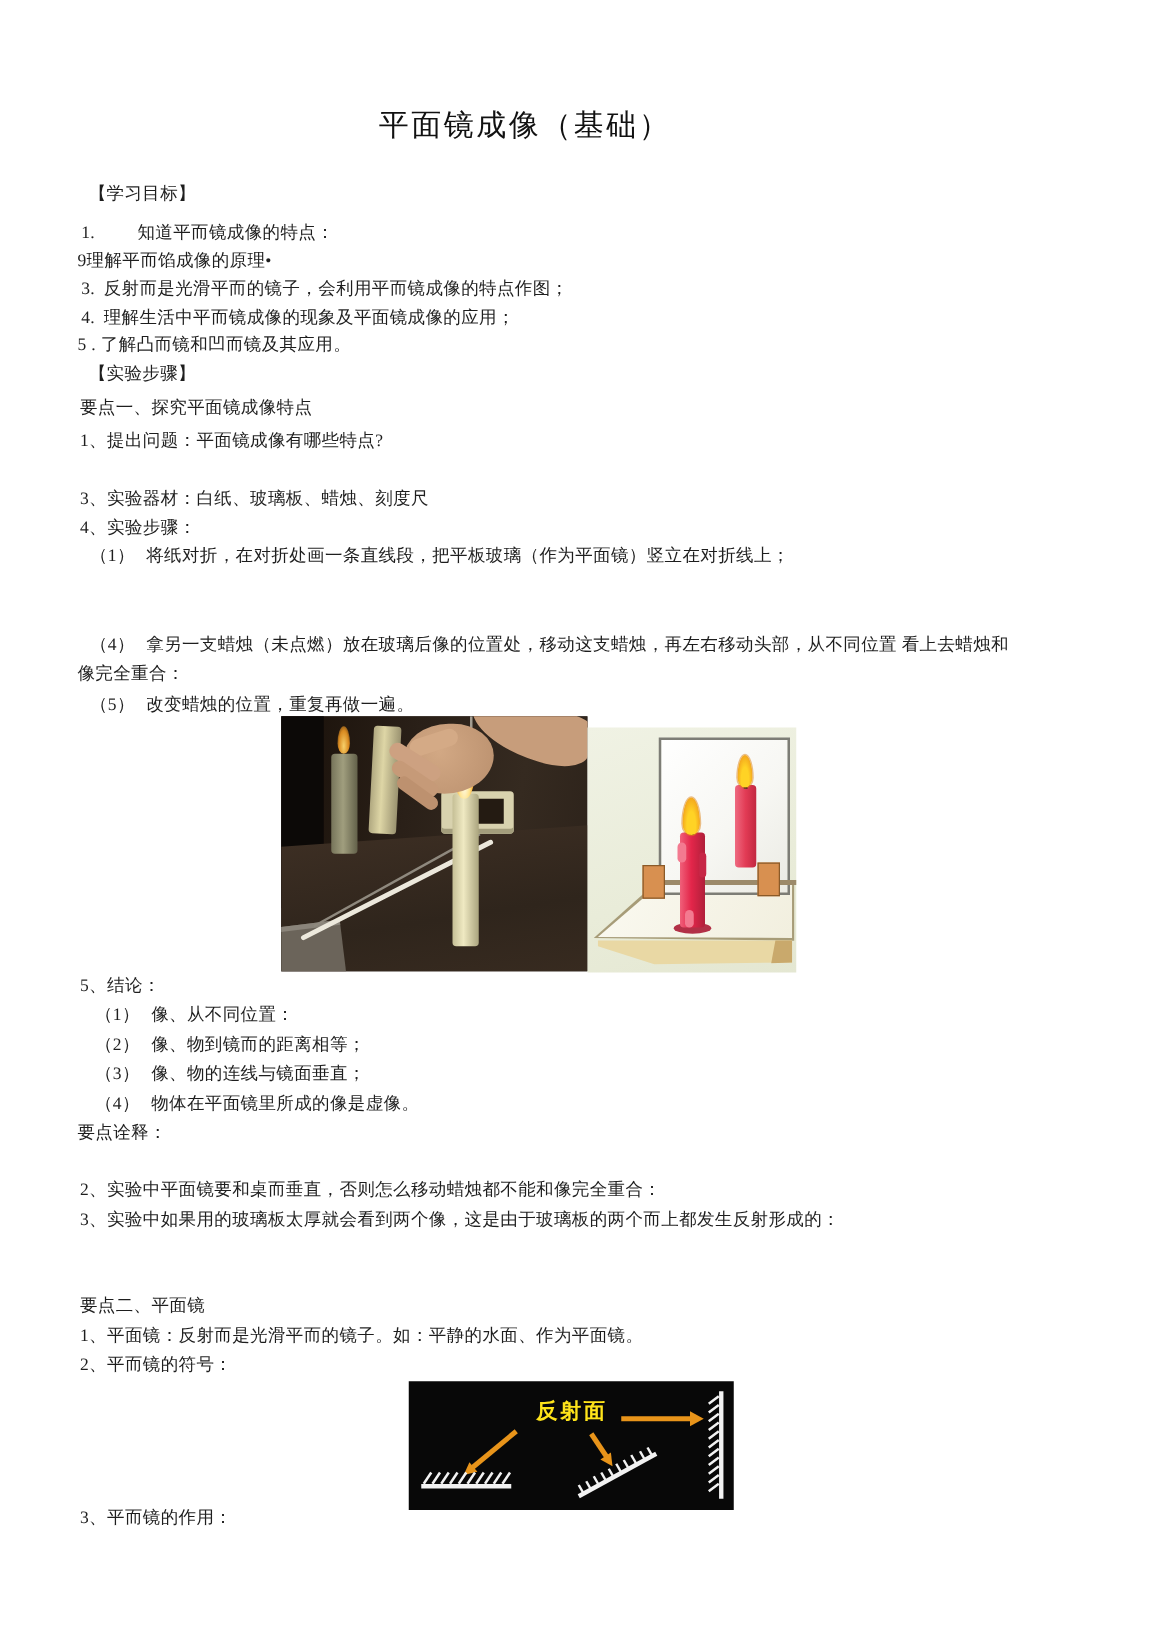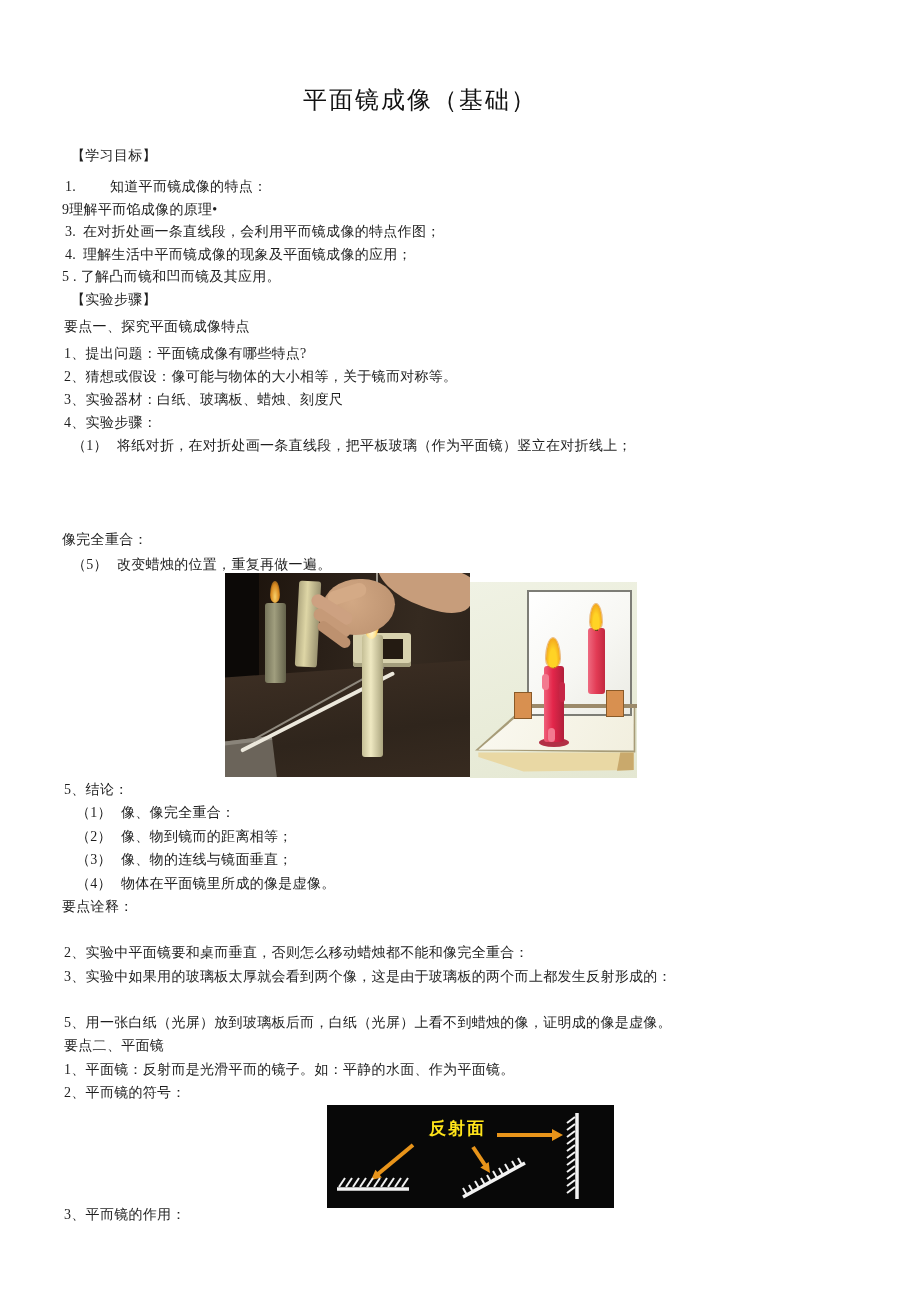--- a/index.html
+++ b/index.html
@@ -92,21 +92,21 @@
   .il-drip2{position:absolute;left:89px;top:100px;width:6px;height:20px;border-radius:4px;background:#c72646;}
   .il-drip3{position:absolute;left:78px;top:146px;width:7px;height:14px;border-radius:4px;background:#f37a90;}
   .il-cfront-fl{position:absolute;left:76px;top:56px;width:14px;height:30px;
          border-radius:50% 50% 50% 50%/70% 70% 30% 30%;
          background:radial-gradient(ellipse at 50% 75%,var(--c-flame_yellow,#ffd325) 35%,#f2a21c 75%,rgba(200,120,20,0) 100%);
          outline:1px solid rgba(220,130,20,.5);}
   .il-cfront-wick{position:absolute;left:82px;top:78px;width:3px;height:8px;background:#1c1c1c;}
   .il-base{position:absolute;left:69px;top:156px;width:30px;height:9px;border-radius:50%;background:#b23046;}
 
   
-  .symfig{position:absolute;left:327px;top:1105px;width:287px;height:103px;
+  .symfig{position:absolute;left:327px;top:1105px;width:260px;height:103px;
           background:var(--c-symbol_bg,#080808);}
   .sym-label{position:absolute;left:102px;top:12px;font-size:17px;font-weight:bold;
           letter-spacing:2px;color:var(--c-label_yellow,#ffe41a);
           font-family:"Liberation Sans","DejaVu Sans",sans-serif;}
   .symfig svg{position:absolute;left:0;top:0;}
 </style>
 </head>
 <body>
 
 <div class="page">
@@ -115,47 +115,47 @@
 
   <div class="ln" style="top:147px;left:71px">【学习目标】</div>
 
   <div class="ln" style="top:178px;left:65px">
     <span class="num nw45">1.</span><span>知道平而镜成像的特点：</span>
   </div>
   <div class="ln" style="top:201px;left:62px">
     <span>9理解平而馅成像的原理•</span>
   </div>
   <div class="ln" style="top:223px;left:65px">
-    <span class="num nw18">3.</span><span>在对折处画一条直线段，会利用平而镜成像的特点作图；</span>
+    <span class="num nw18">3.</span><span>反射而是光滑平而的镜子，会利用平而镜成像的特点作图；</span>
   </div>
   <div class="ln" style="top:246px;left:65px">
     <span class="num nw18">4.</span><span>理解生活中平而镜成像的现象及平面镜成像的应用；</span>
   </div>
   <div class="ln" style="top:268px;left:62px">
     <span>5 . 了解凸而镜和凹而镜及其应用。</span>
   </div>
 
   <div class="ln" style="top:291px;left:71px">【实验步骤】</div>
   <div class="ln" style="top:318px;left:64px">要点一、探究平面镜成像特点</div>
 
   <div class="ln" style="top:345px;left:64px">
     <span class="num">1、</span><span>提出问题：平面镜成像有哪些特点?</span>
   </div>
-  <div class="ln" style="top:368px;left:64px">
-    <span class="num">2、</span><span>猜想或假设：像可能与物体的大小相等，关于镜而对称等。</span>
-  </div>
   <div class="ln" style="top:391px;left:64px">
     <span class="num">3、</span><span>实验器材：白纸、玻璃板、蜡烛、刻度尺</span>
   </div>
   <div class="ln" style="top:414px;left:64px">
     <span class="num">4、</span><span>实验步骤：</span>
   </div>
 
   <div class="ln" style="top:437px;left:72px">
     <span class="num nw45">（1）</span><span>将纸对折，在对折处画一条直线段，把平板玻璃（作为平面镜）竖立在对折线上；</span>
+  </div>
+  <div class="ln" style="top:508px;left:72px">
+    <span class="num nw45">（4）</span><span>拿另一支蜡烛（未点燃）放在玻璃后像的位置处，移动这支蜡烛，再左右移动头部，从不同位置 看上去蜡烛和</span>
   </div>
   <div class="ln" style="top:531px;left:62px">
     <span>像完全重合：</span>
   </div>
   <div class="ln" style="top:556px;left:72px">
     <span class="num nw45">（5）</span><span>改变蜡烛的位置，重复再做一遍。</span>
   </div>
 
   <div class="photo">
     <div class="ph-wall"></div>
@@ -199,41 +199,38 @@
     <div class="il-drip2"></div>
     <div class="il-drip3"></div>
     <div class="il-cfront-wick"></div>
     <div class="il-cfront-fl"></div>
   </div>
 
   <div class="ln" style="top:781px;left:64px">
     <span class="num">5、</span><span>结论：</span>
   </div>
   <div class="ln" style="top:804px;left:76px">
-    <span class="num nw45">（1）</span><span>像、像完全重合：</span>
+    <span class="num nw45">（1）</span><span>像、从不同位置：</span>
   </div>
   <div class="ln" style="top:828px;left:76px">
     <span class="num nw45">（2）</span><span>像、物到镜而的距离相等；</span>
   </div>
   <div class="ln" style="top:851px;left:76px">
     <span class="num nw45">（3）</span><span>像、物的连线与镜面垂直；</span>
   </div>
   <div class="ln" style="top:875px;left:76px">
     <span class="num nw45">（4）</span><span>物体在平面镜里所成的像是虚像。</span>
   </div>
 
   <div class="ln" style="top:898px;left:62px">要点诠释：</div>
   <div class="ln" style="top:944px;left:64px">
     <span class="num">2、</span><span>实验中平面镜要和桌而垂直，否则怎么移动蜡烛都不能和像完全重合：</span>
   </div>
   <div class="ln" style="top:968px;left:64px">
     <span class="num">3、</span><span>实验中如果用的玻璃板太厚就会看到两个像，这是由于玻璃板的两个而上都发生反射形成的：</span>
-  </div>
-  <div class="ln" style="top:1014px;left:64px">
-    <span class="num">5、</span><span>用一张白纸（光屏）放到玻璃板后而，白纸（光屏）上看不到蜡烛的像，证明成的像是虚像。</span>
   </div>
 
   <div class="ln" style="top:1037px;left:64px">要点二、平面镜</div>
   <div class="ln" style="top:1061px;left:64px">
     <span class="num">1、</span><span>平面镜：反射而是光滑平而的镜子。如：平静的水面、作为平面镜。</span>
   </div>
   <div class="ln" style="top:1084px;left:64px">
     <span class="num">2、</span><span>平而镜的符号：</span>
   </div>
 

